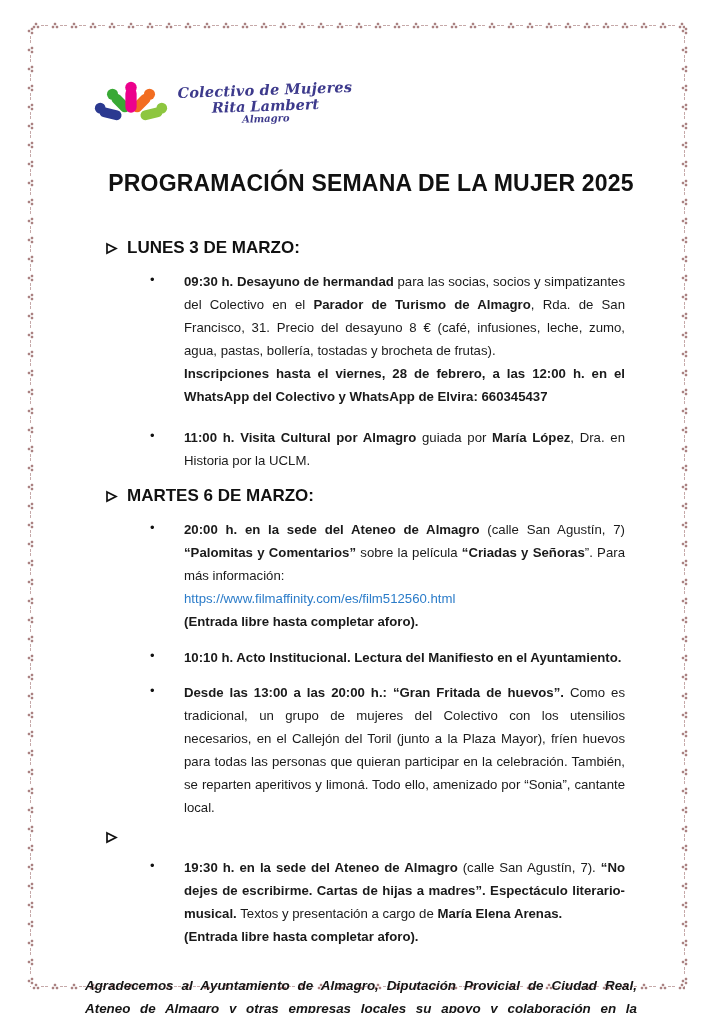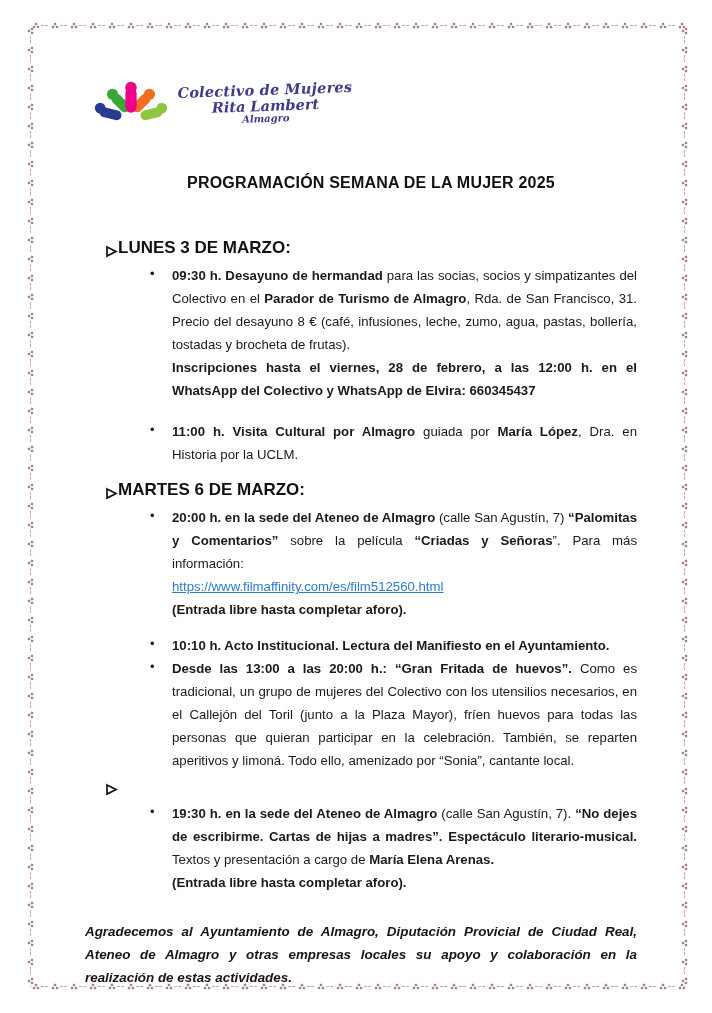--- a/index.html
+++ b/index.html
@@ -46,37 +46,37 @@
     font-family:"DejaVu Serif",serif;font-style:italic;font-weight:bold;
     transform:rotate(-2deg);
   }
   .lt1{font-size:14.5px;line-height:16px;letter-spacing:0.2px;}
   .lt2{font-size:14.5px;line-height:15px;}
   .lt3{font-size:10px;line-height:12px;}
 
   
   .content{position:absolute;left:105px;top:0;width:532px;}
   .title{
-    margin:168px 0 0 0;font-size:16px;font-weight:bold;text-align:center;
+    margin:168px 0 0 0;font-size:23px;font-weight:bold;text-align:center;
     letter-spacing:0.2px;color:#111;line-height:30px;
   }
   #sections .sec:nth-of-type(1){margin-top:40px;}
   #sections .sec:nth-of-type(2){margin-top:14px;}
   #sections .sec:nth-of-type(3){margin-top:13px;}
   #sections .sec:nth-of-type(4){margin-top:11px;}
-  .sec-h{margin:0 0 6px 0;display:flex;align-items:flex-end;gap:0;font-size:17px;font-weight:bold;color:#111;}
+  .sec-h{margin:0 0 6px 0;display:flex;align-items:center;gap:9px;font-size:17px;font-weight:bold;color:#111;}
   .arrow{display:inline-flex;}
   .items{}
   .bullet-item{position:relative;padding-left:67px;}
   .bullet-item.gap{margin-top:18px;}
   .marker{position:absolute;left:45px;top:2px;font-size:13px;color:#111;}
-  .runs{margin:0;font-size:13.2px;line-height:23px;text-align:justify;color:#1a1a1a;}
+  .runs{margin:12px;font-size:13.2px;line-height:23px;text-align:justify;color:#1a1a1a;}
   .rb{font-weight:bold;}
   .ri{}
-  .rlink{color:var(--link,#2b7cc9);text-decoration:underline;cursor:pointer;}
+  .rlink{color:var(--link,#2b7cc9);cursor:pointer;}
   .footer{
     margin:26px 0 0 -20px;width:552px;
     font-weight:bold;font-style:italic;font-size:13.4px;line-height:23px;
     text-align:justify;color:#151515;
   }
 </style>
 </head>
 <body>
 
 <div class="page">

